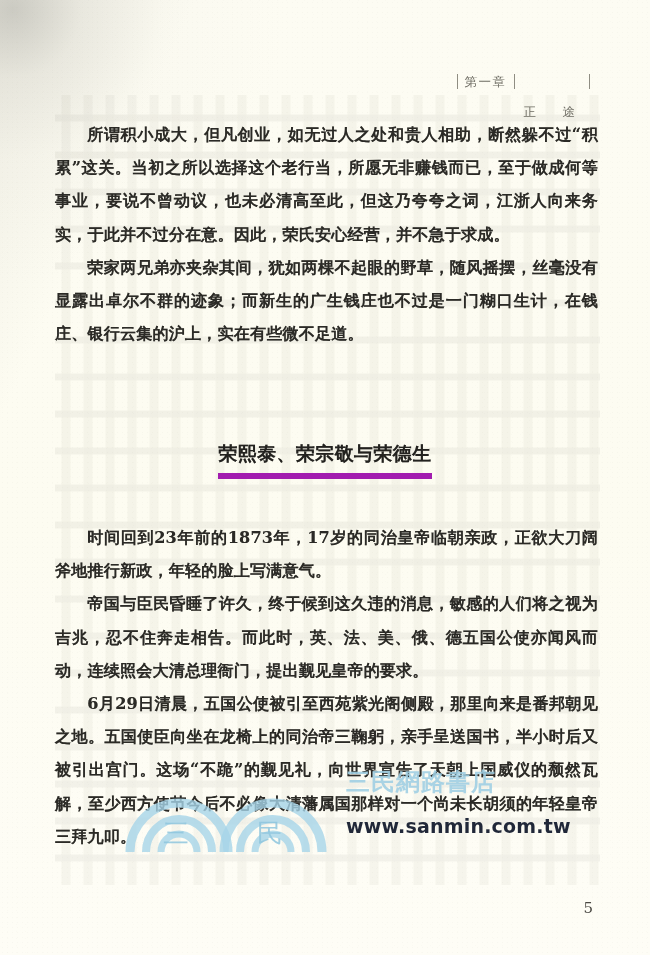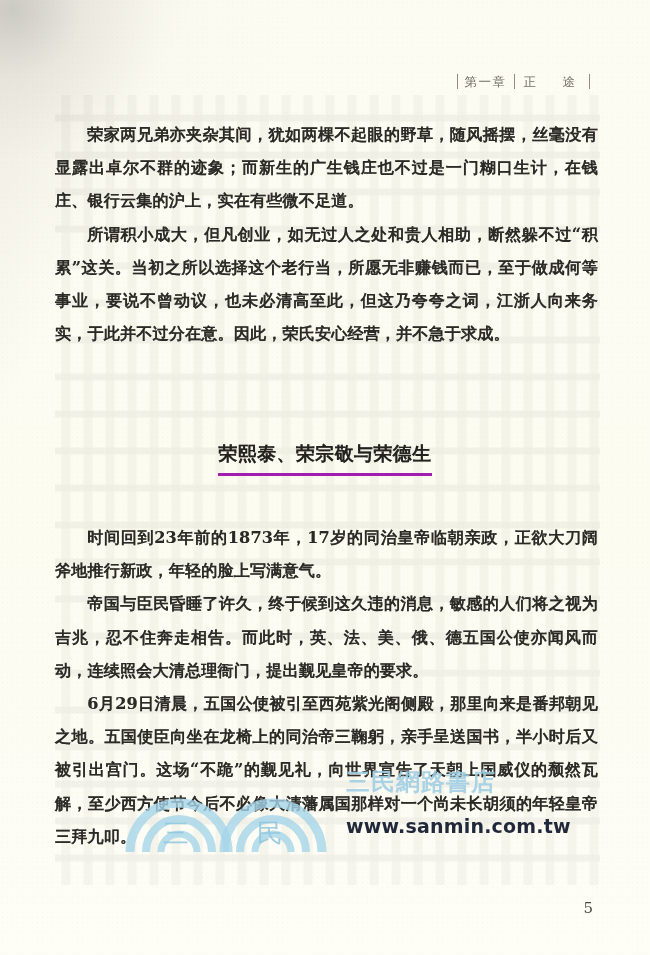--- a/index.html
+++ b/index.html
@@ -87,21 +87,21 @@
     font-family: "DejaVu Serif", "Liberation Serif", serif;
   }
   .rh-bar {
     display: inline-block;
     width: 1px;
     height: 15px;
     background: #8f8d82;
     margin: 0 7px;
   }
   .rh-chapter { letter-spacing: 1.5px; }
-  .rh-title   { letter-spacing: 7px; padding-left: 2px; }
+  .rh-title   { letter-spacing: 7px; padding-left: 2px; margin-top: 30px; }
 
   
   #body-text {
     position: absolute;
     left: 55px;
     top: 118px;
     width: 543px;
   }
   p.para {
     margin: 0;
@@ -128,21 +128,21 @@
     text-align: center;
   }
   #section-heading .h-text {
     display: inline-block;
     font-size: 18.8px;
     font-weight: 700;
     color: #23221f;
     letter-spacing: 0.6px;
     font-family: "DejaVu Sans", "Liberation Sans", sans-serif;
     padding-bottom: 6px;
-    border-bottom: 3px solid #a21caf;
+    border-bottom: 6px solid #a21caf;
     text-shadow: 0 0 0.6px rgba(35,34,31,0.5);
   }
 
   #body-text-2 {
     position: absolute;
     left: 55px;
     top: 521px;
     width: 543px;
   }
 
@@ -223,22 +223,22 @@
 
   <div id="running-head">
     <span class="rh-bar"></span>
     <span class="rh-chapter">第一章</span>
     <span class="rh-bar"></span>
     <span class="rh-title">正　途</span>
     <span class="rh-bar"></span>
   </div>
 
   <div id="body-text">
+    <p class="para">所谓积小成大，但凡创业，如无过人之处和贵人相助，断然躲不过“积累”这关。当初之所以选择这个老行当，所愿无非赚钱而已，至于做成何等事业，要说不曾动议，也未必清高至此，但这乃夸夸之词，江浙人向来务实，于此并不过分在意。因此，荣氏安心经营，并不急于求成。</p>
     <p class="para">荣家两兄弟亦夹杂其间，犹如两棵不起眼的野草，随风摇摆，丝毫没有显露出卓尔不群的迹象；而新生的广生钱庄也不过是一门糊口生计，在钱庄、银行云集的沪上，实在有些微不足道。</p>
-    <p class="para">所谓积小成大，但凡创业，如无过人之处和贵人相助，断然躲不过“积累”这关。当初之所以选择这个老行当，所愿无非赚钱而已，至于做成何等事业，要说不曾动议，也未必清高至此，但这乃夸夸之词，江浙人向来务实，于此并不过分在意。因此，荣氏安心经营，并不急于求成。</p>
   </div>
 
   <div id="section-heading">
     <span class="h-text">荣熙泰、荣宗敬与荣德生</span>
   </div>
 
   <div id="body-text-2">
     <p class="para">时间回到23年前的1873年，17岁的同治皇帝临朝亲政，正欲大刀阔斧地推行新政，年轻的脸上写满意气。</p>
     <p class="para">帝国与臣民昏睡了许久，终于候到这久违的消息，敏感的人们将之视为吉兆，忍不住奔走相告。而此时，英、法、美、俄、德五国公使亦闻风而动，连续照会大清总理衙门，提出觐见皇帝的要求。</p>
     <p class="para">6月29日清晨，五国公使被引至西苑紫光阁侧殿，那里向来是番邦朝见之地。五国使臣向坐在龙椅上的同治帝三鞠躬，亲手呈送国书，半小时后又被引出宫门。这场“不跪”的觐见礼，向世界宣告了天朝上国威仪的颓然瓦解，至少西方使节今后不必像大清藩属国那样对一个尚未长胡须的年轻皇帝三拜九叩。</p>

